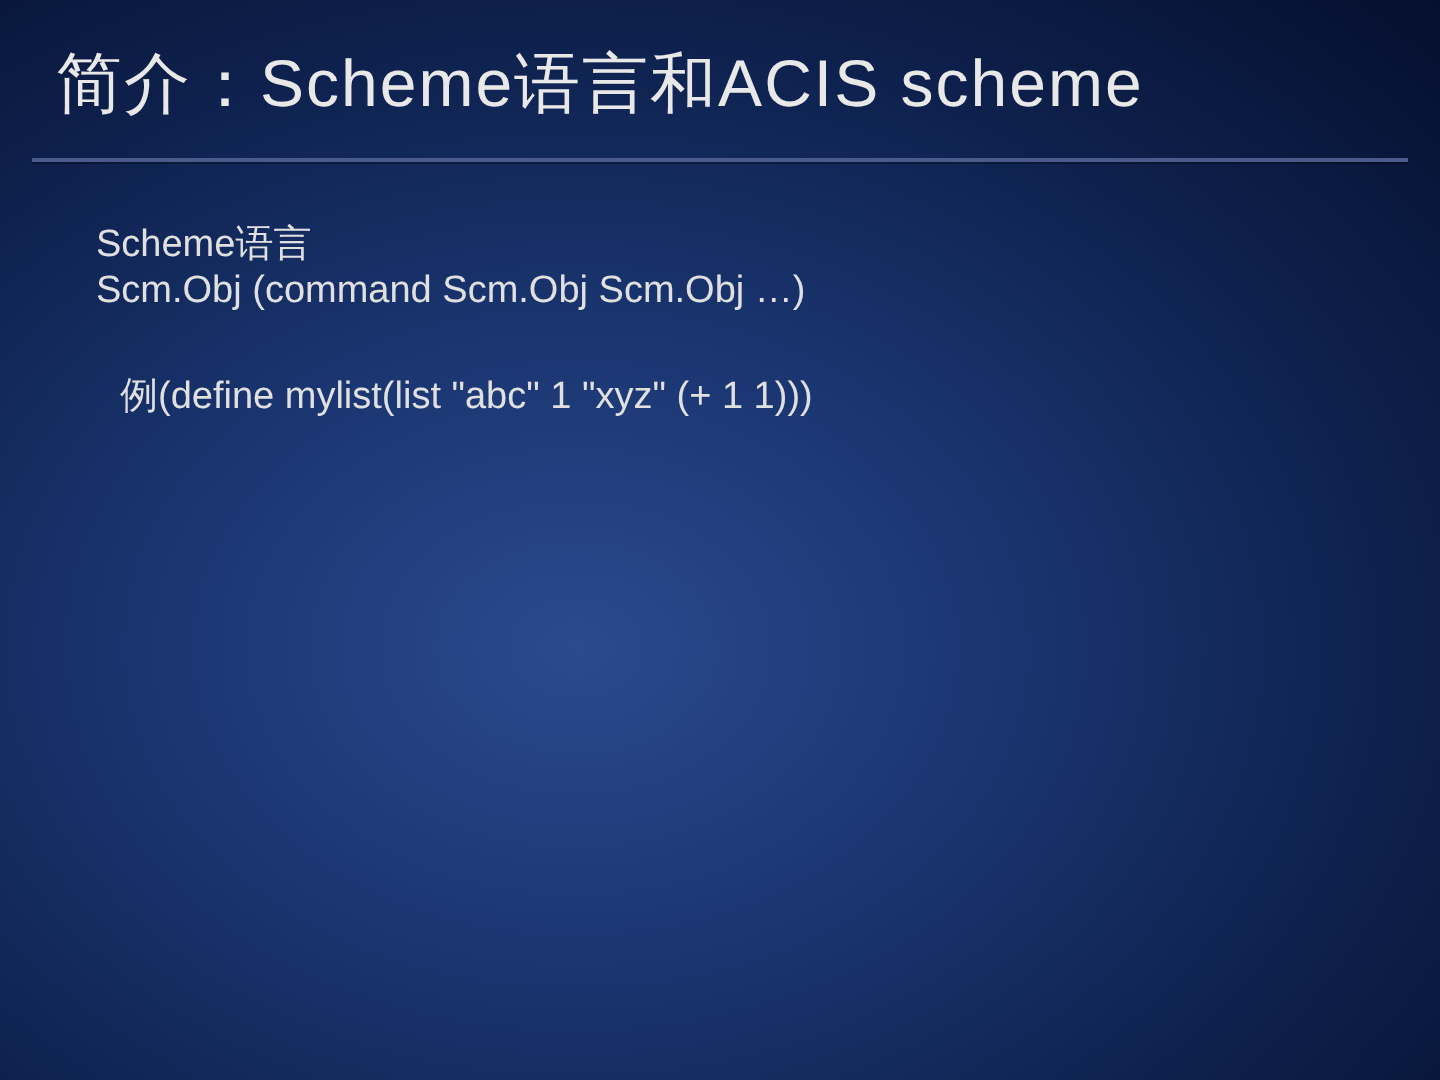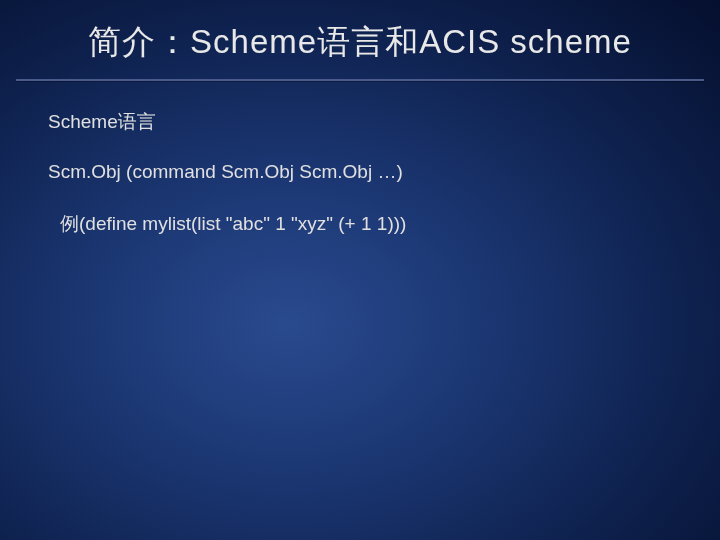--- a/index.html
+++ b/index.html
@@ -15,42 +15,40 @@
       overflow: hidden;
       position: relative;
     }
     .slide {
       width: 100%;
       height: 100%;
       padding: 0;
     }
     .title-bar {
       padding: 20px 28px 14px 28px;
-      text-align: center;
     }
     .title {
       color: #e8e8e8;
       font-size: 33px;
       font-weight: normal;
       letter-spacing: 1px;
     }
     .divider {
       height: 2px;
       background: #4a5a8a;
       margin: 0 16px 0 16px;
       box-shadow: 0 1px 0 rgba(0,0,0,0.3);
     }
     .content {
       padding: 28px 48px;
     }
     .line1 {
       color: #e0e0e0;
       font-size: 19px;
       font-weight: normal;
-      margin-bottom: 26px;
     }
     .line2 {
       color: #e0e0e0;
       font-size: 19px;
       font-weight: normal;
       margin-bottom: 28px;
     }
     .line3 {
       color: #e0e0e0;
       font-size: 19px;

